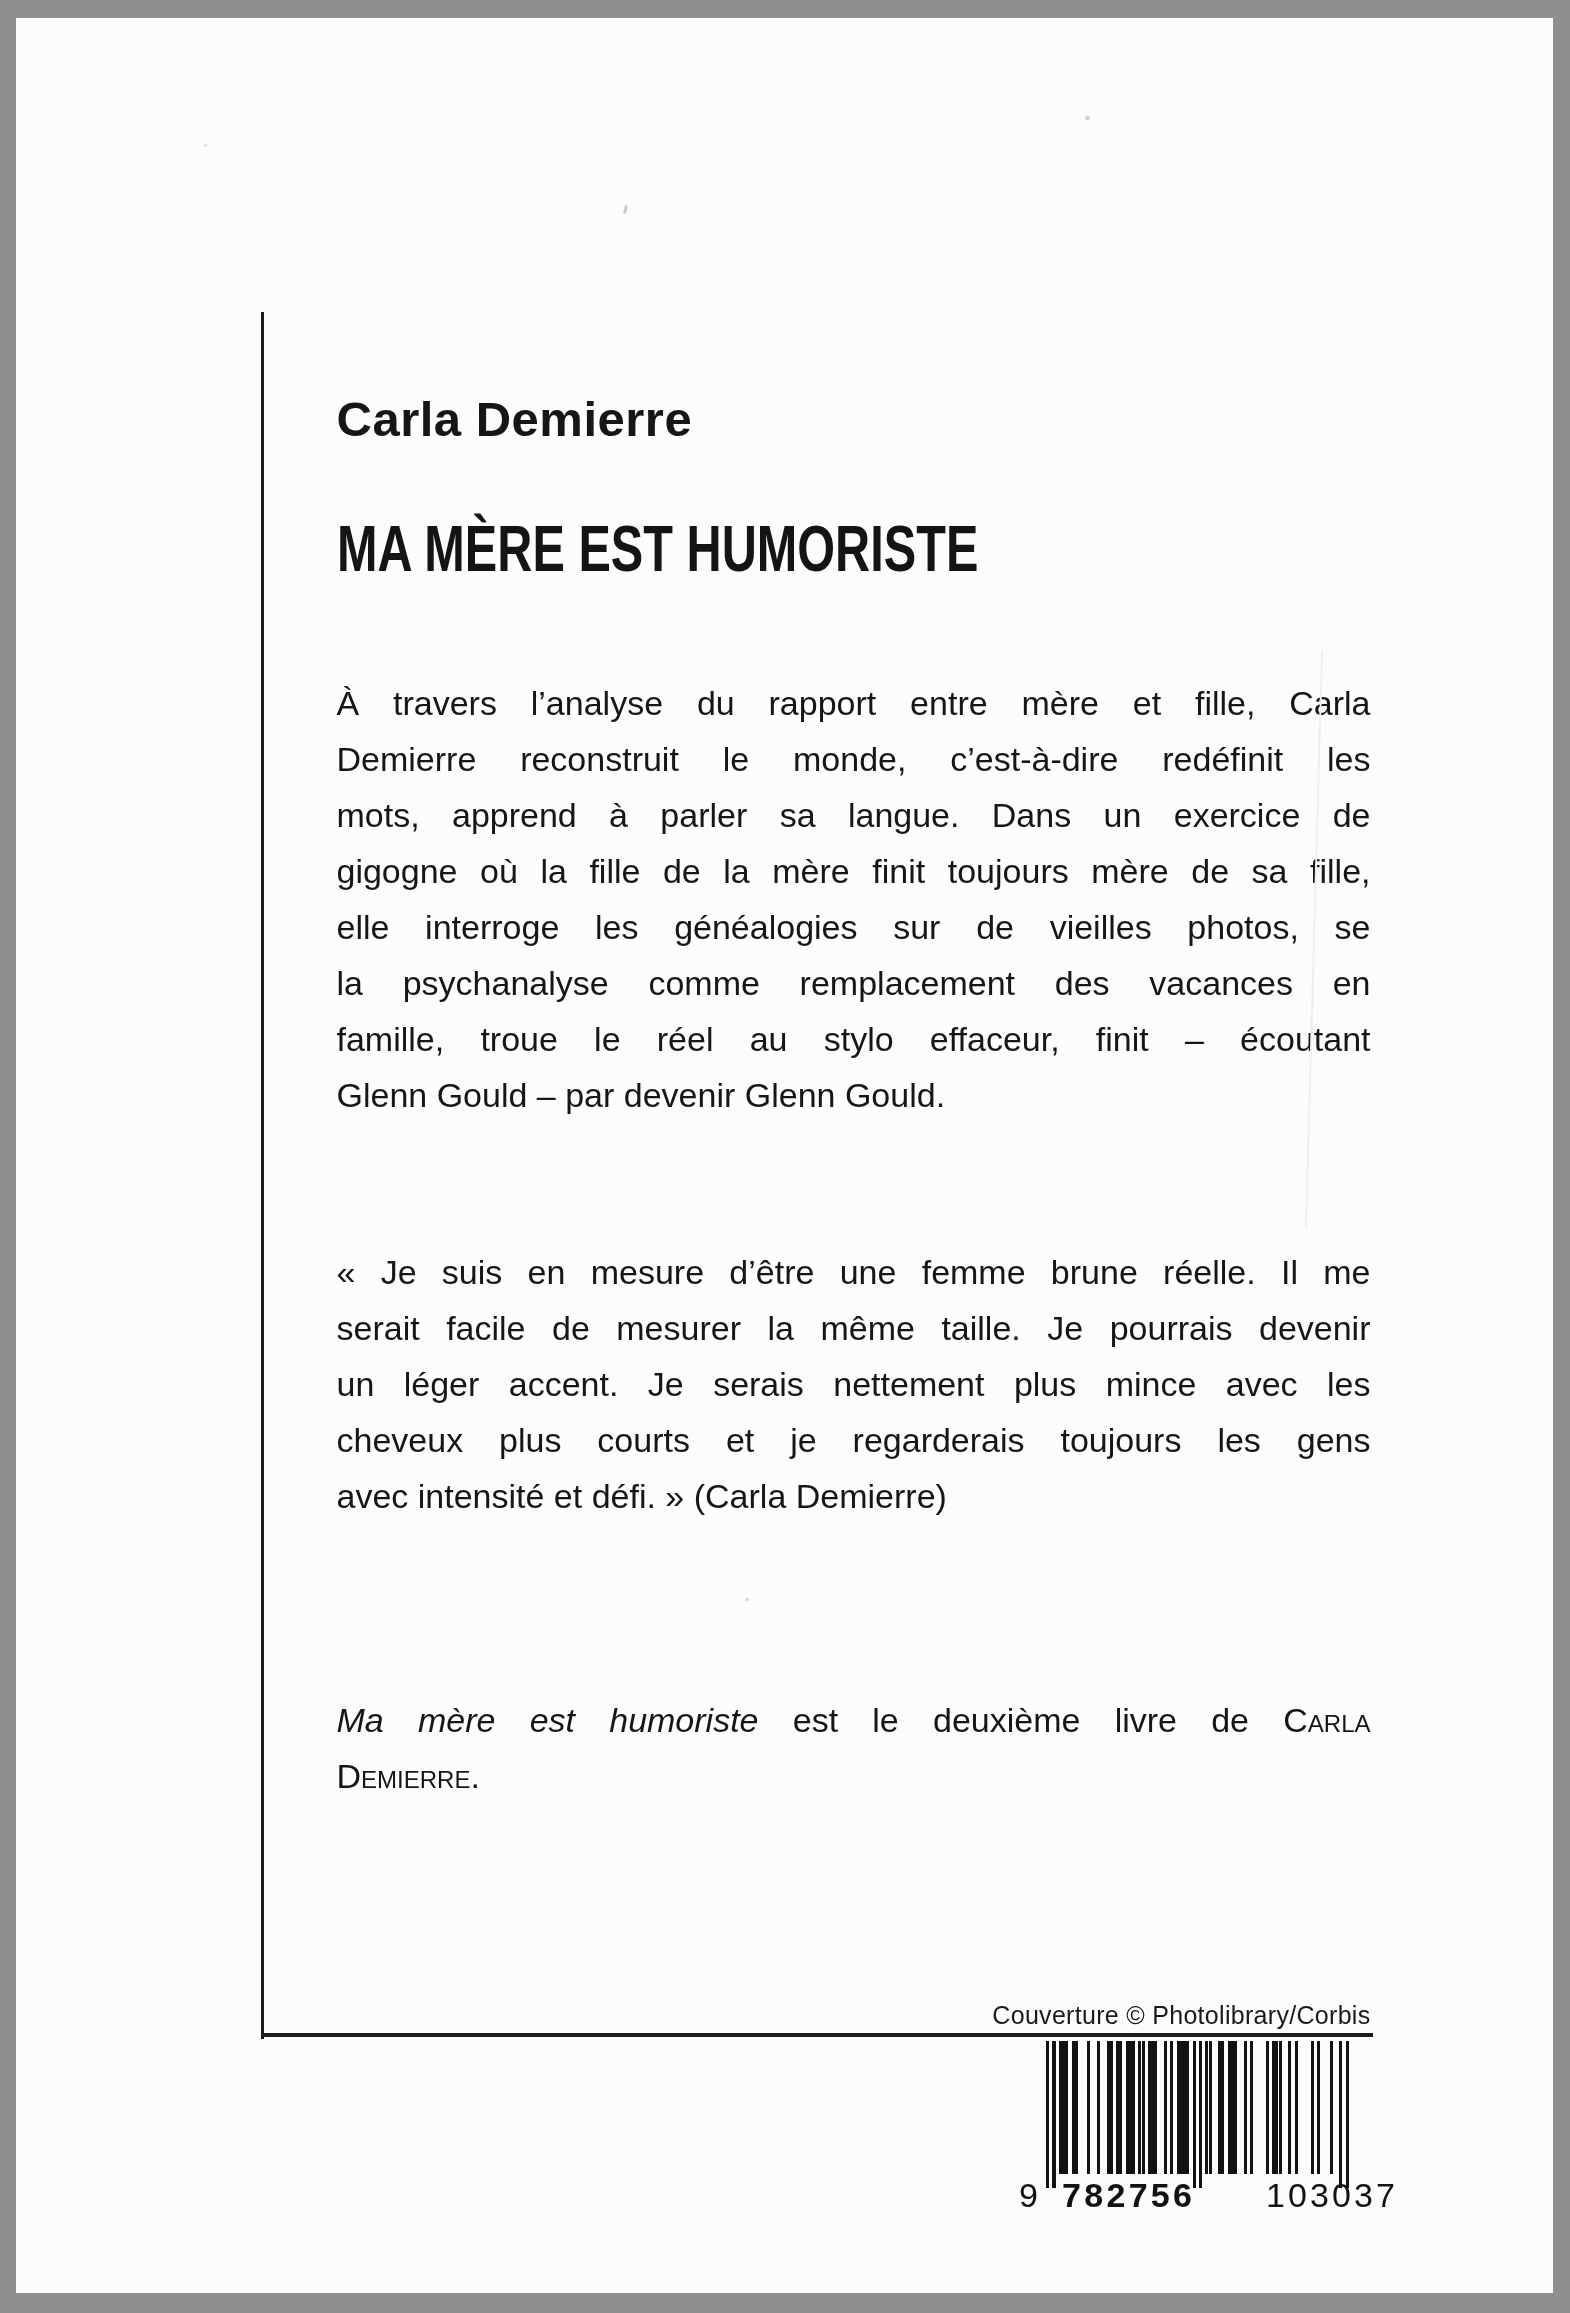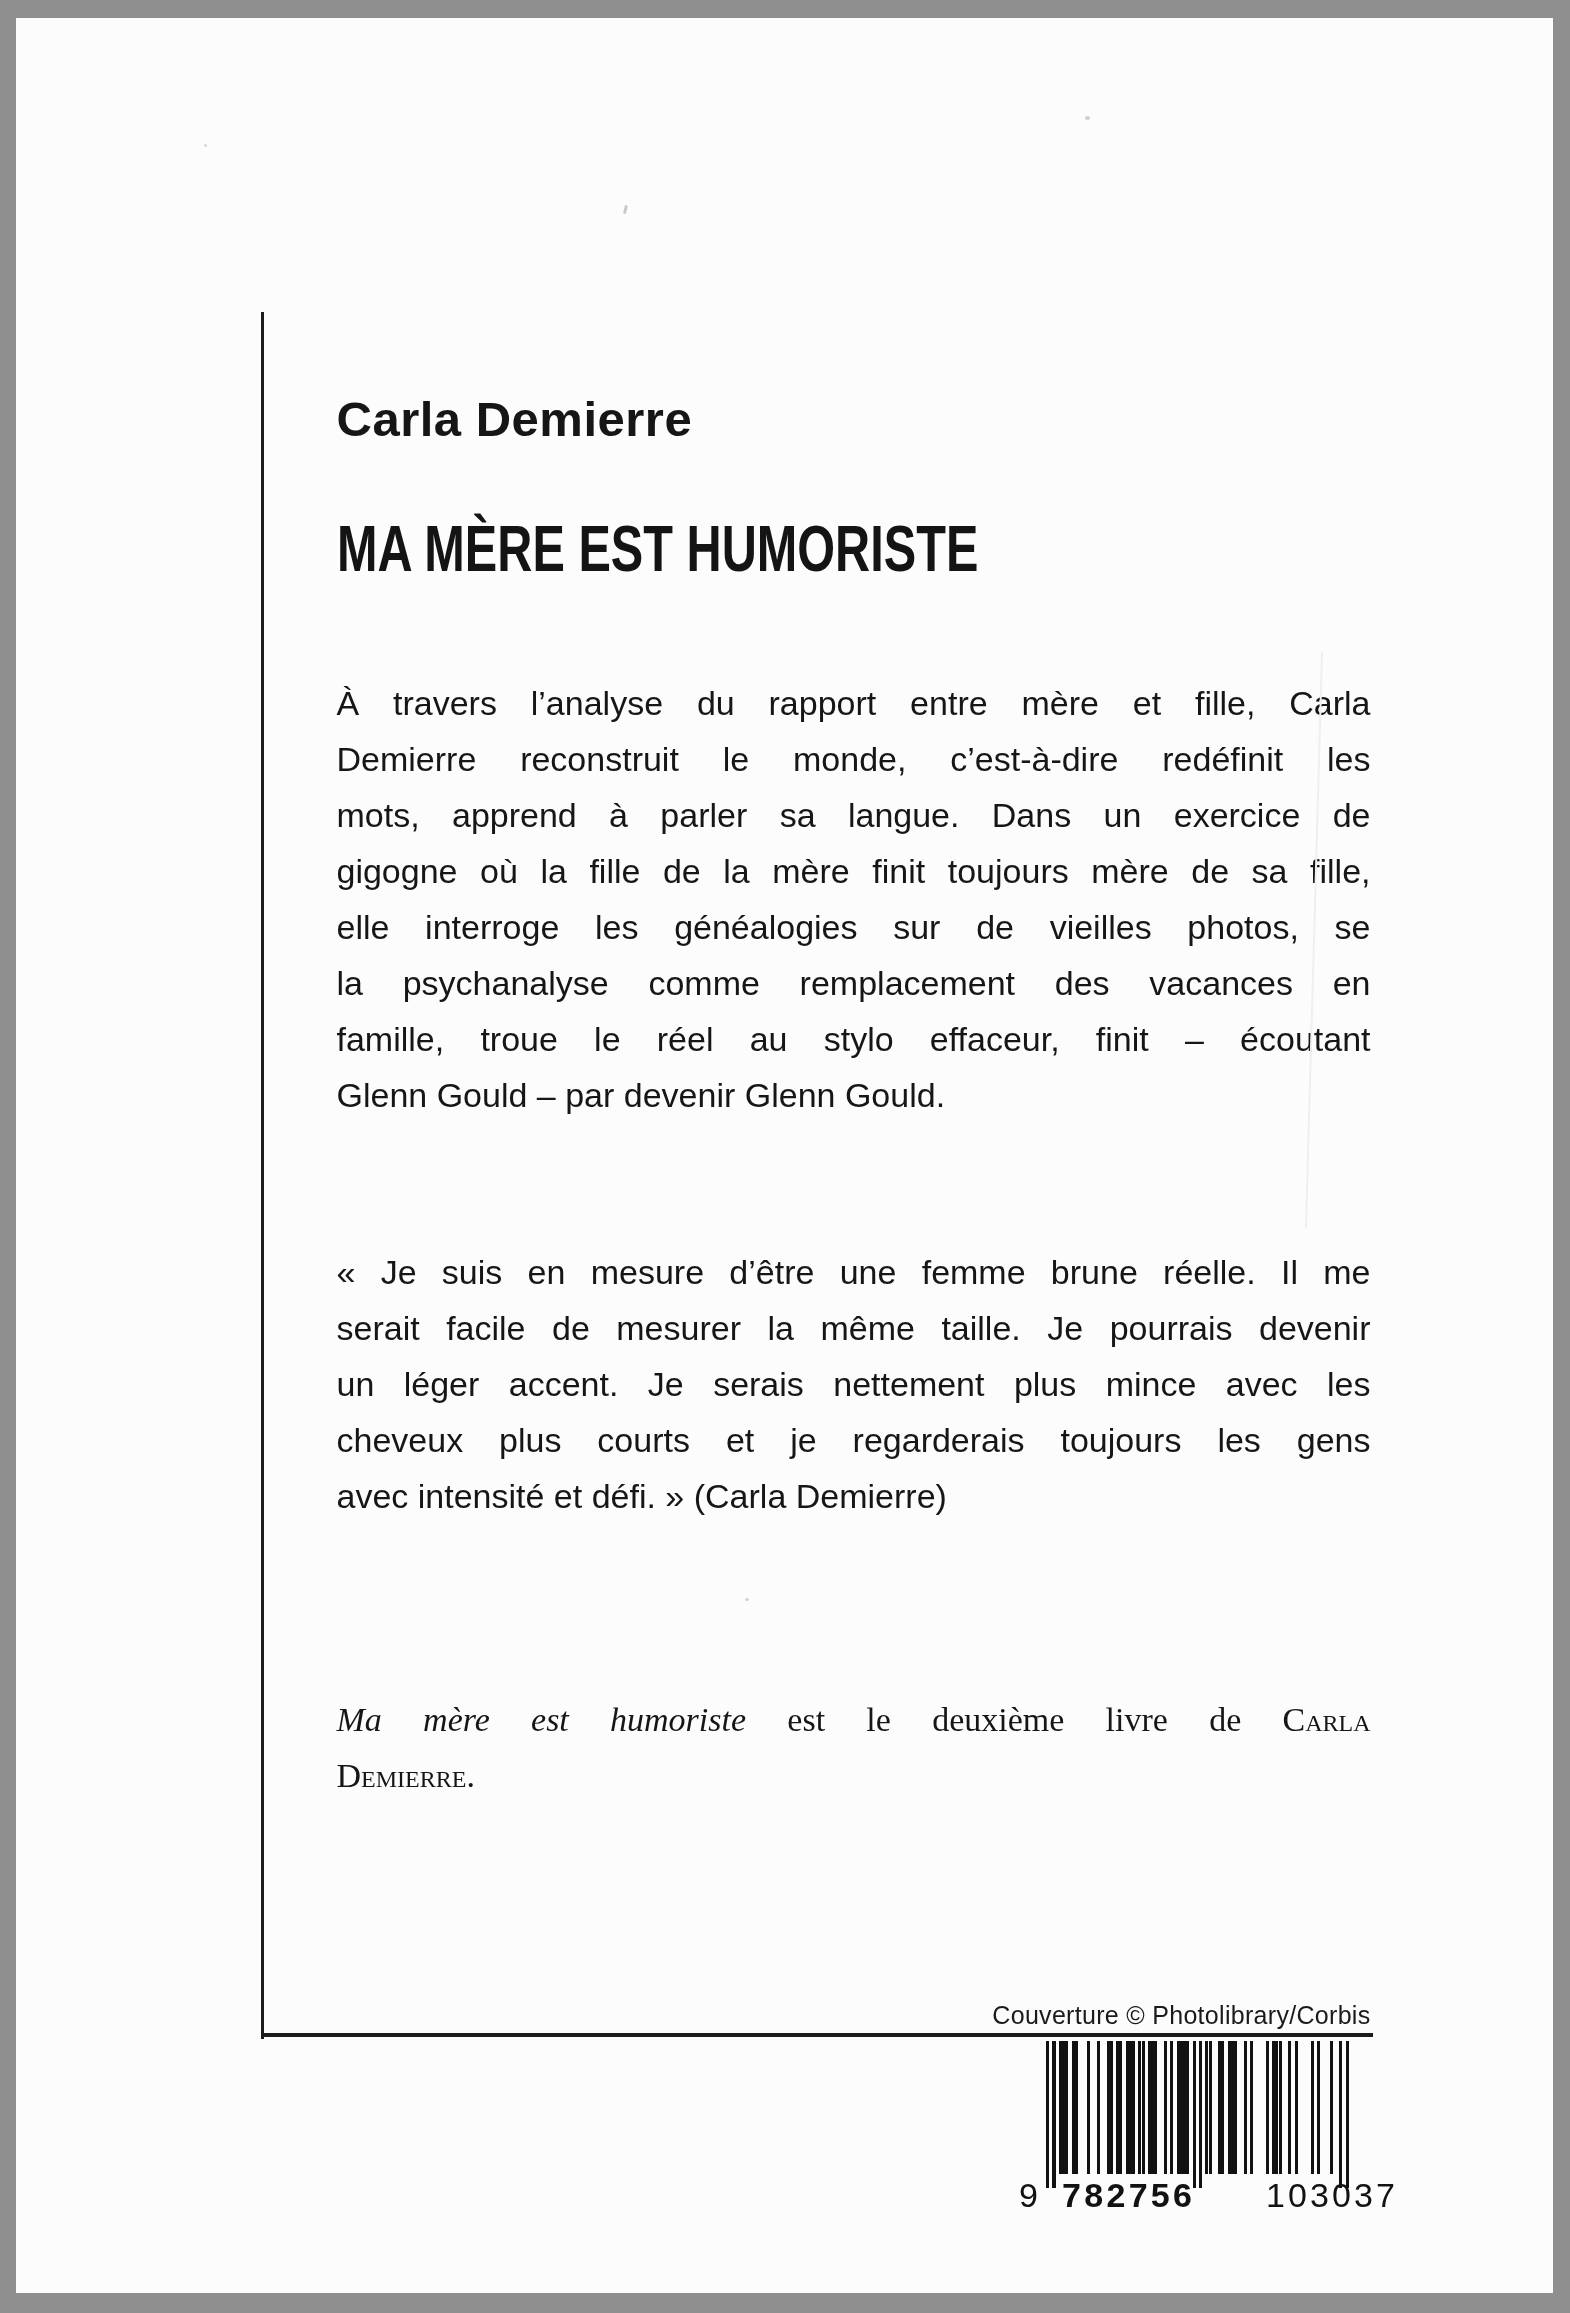--- a/index.html
+++ b/index.html
@@ -21,21 +21,21 @@
   }
   .title{
     position:absolute;left:321px;top:499px;width:873px;
     font-size:64px;line-height:64px;font-weight:bold;color:#141414;
     white-space:nowrap;transform:scaleX(0.76);transform-origin:left center;
     letter-spacing:0px;
   }
   .para{position:absolute;left:321px;width:1034px;color:#161616;}
   .p1{top:657px;}
   .p2{top:1226px;}
-  .p3{top:1674px;font-family:Liberation Serif, serif;}
+  .p3{top:1674px;}
   .bline{
     height:56px;line-height:56px;font-size:34px;
     text-align:justify;text-align-last:justify;
   }
   .bline.last{text-align-last:left;}
   .it{font-style:italic;}
   .sc{font-variant:small-caps;font-variant-caps:small-caps;}
   .credit{
     position:absolute;left:321px;top:1985px;width:1034px;
     font-size:25px;line-height:25px;color:#1a1a1a;text-align:right;

